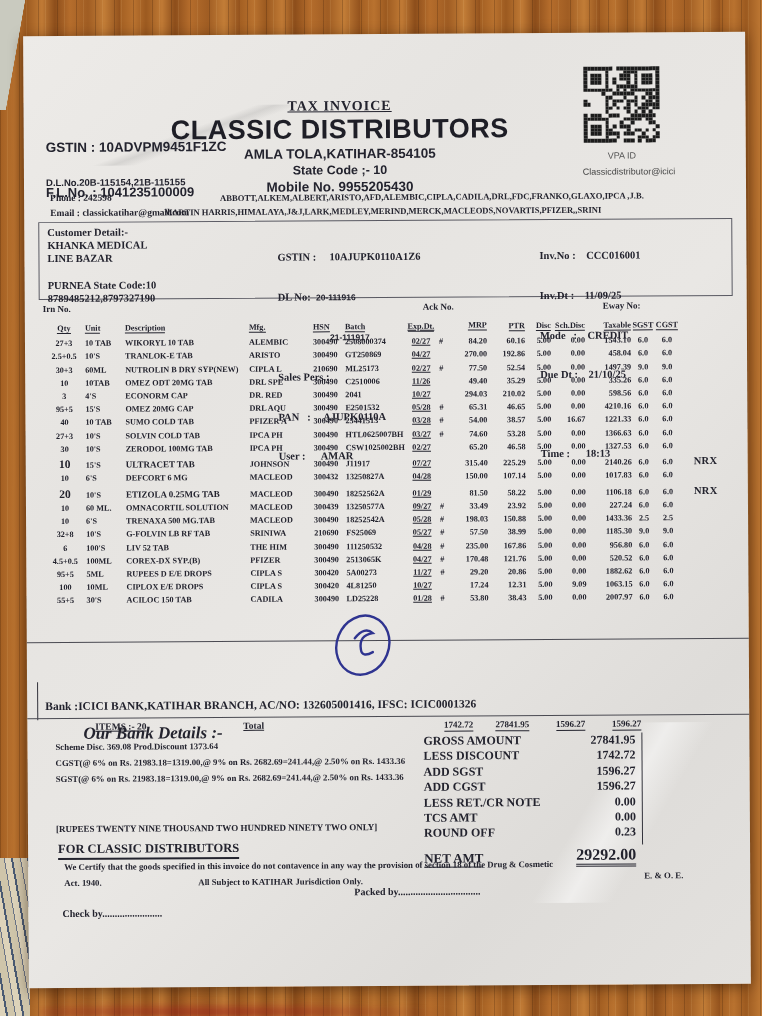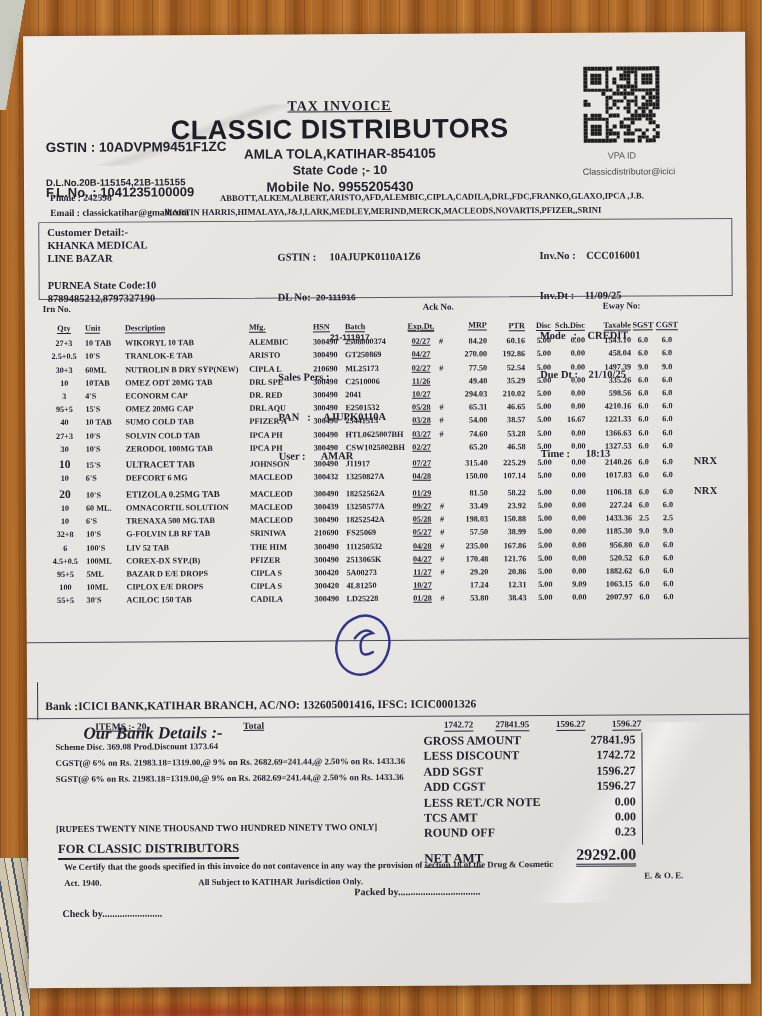--- a/index.html
+++ b/index.html
@@ -1009,21 +1009,21 @@
       <span class="c-sch">0.00</span>
       <span class="c-tax">520.52</span>
       <span class="c-sgst">6.0</span>
       <span class="c-cgst">6.0</span>
       <span class="c-nrx"></span>
     </div>
 
     <div class="trow">
       <span class="c-qty">95+5</span>
       <span class="c-unit">5ML</span>
-      <span class="c-desc">BAZAR D E/E DROPS</span>
+      <span class="c-desc">RUPEES D E/E DROPS</span>
       <span class="c-mfg">CIPLA S</span>
       <span class="c-hsn">300420</span>
       <span class="c-batch">5A00273</span>
       <span class="c-exp">11/27</span>
       <span class="c-mrp">
             <span class="hash">#</span>
             <span class="val">29.20</span>
           </span>
       <span class="c-ptr">20.86</span>
       <span class="c-disc">5.00</span>

